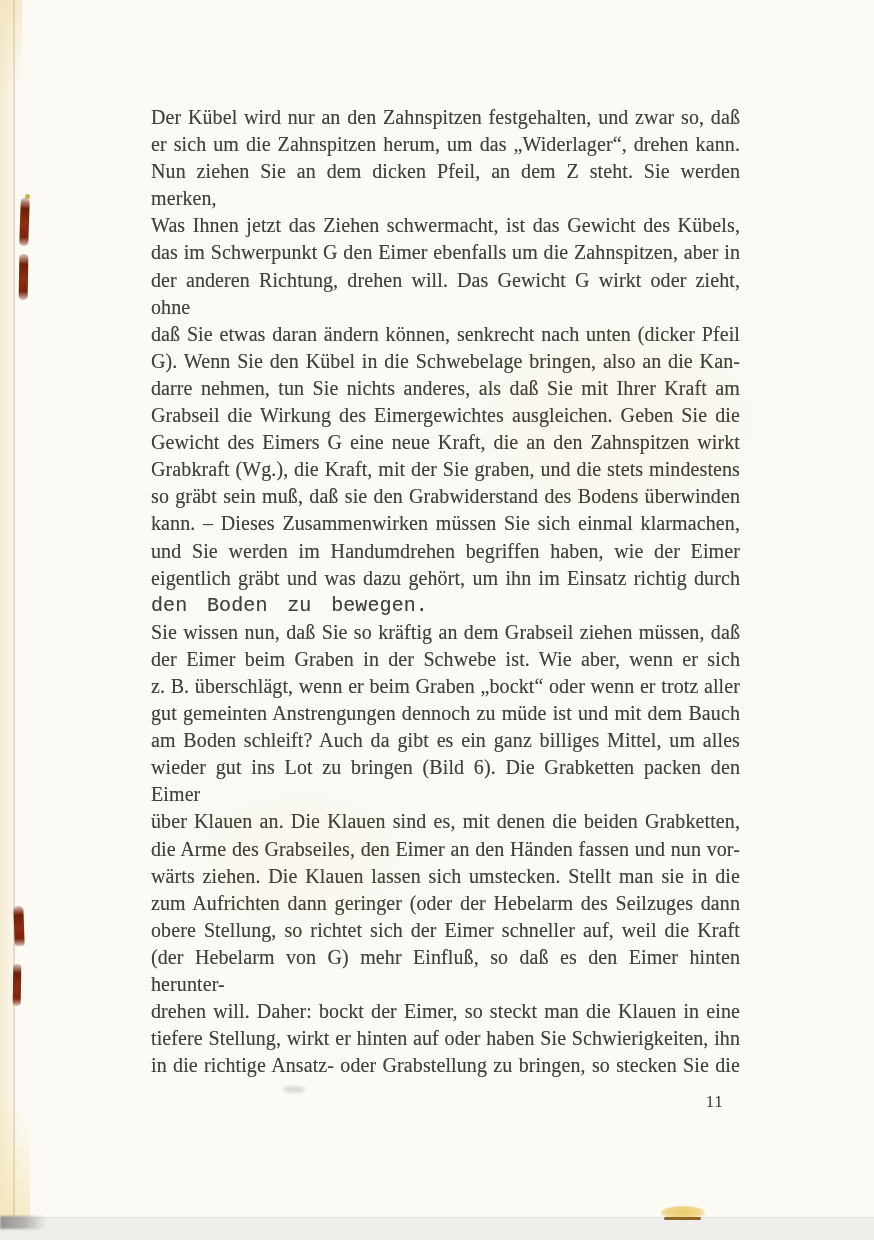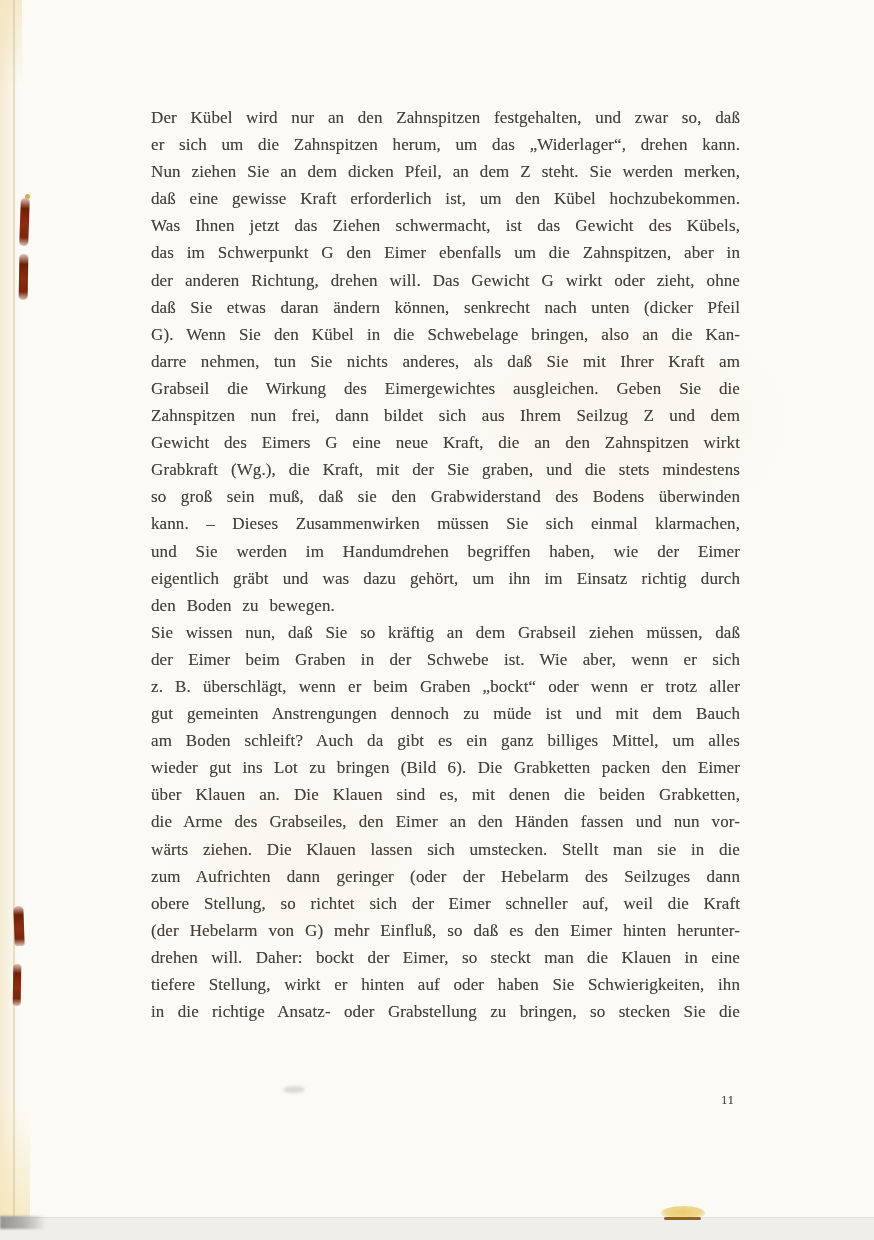--- a/index.html
+++ b/index.html
@@ -28,44 +28,44 @@
   
   .scan-page { position: absolute; inset: 0; }
 
   
   .text-block {
     position: absolute;
     left: 151px;
     top: 104px;
     width: 589px;
     color: var(--ink);
-    font-size: 17px;
+    font-size: 20px;
     line-height: 27.1px;
     letter-spacing: 0.1px;
   }
   .text-block .line {
     text-align: justify;
     text-align-last: justify;
     white-space: normal;
     text-shadow: 0 0 0.5px rgba(67,64,58,0.45);
   }
   .text-block .line.no-fill {
     text-align-last: left;
     word-spacing: 0.38em;
+    font-family: Liberation Mono, monospace;
   }
 
   
   .page-number {
     position: absolute;
     left: 706px;
     top: 1093px;
     width: 44px;
-    text-align: center;
     color: var(--ink);
-    font-size: 12px;
+    font-size: 16px;
     letter-spacing: 1px;
     text-shadow: 0 0 0.5px rgba(67,64,58,0.4);
   }
 
   
   .left-edge {
     position: absolute;
     left: 0; top: 0;
     width: 18px; height: 1240px;
     background: linear-gradient(90deg, var(--edge-cream) 0%, rgba(245,235,210,0.45) 55%, rgba(245,235,210,0) 100%);
@@ -173,32 +173,30 @@
   <div class="binding-mark m1"></div>
   <div class="binding-mark m2"></div>
   <div class="binding-mark m3"></div>
   <div class="binding-mark m4"></div>
   <div class="mark-fleck"></div>
 
   <div class="text-block" id="text-block">
       <div class="line">Der Kübel wird nur an den Zahnspitzen festgehalten, und zwar so, daß</div>
       <div class="line">er sich um die Zahnspitzen herum, um das „Widerlager“, drehen kann.</div>
       <div class="line">Nun ziehen Sie an dem dicken Pfeil, an dem Z steht. Sie werden merken,</div>
-      <div class="line">daß eine gewisse Kraft erforderlich ist, um den Kübel hochzubekommen.</div>
       <div class="line">Was Ihnen jetzt das Ziehen schwermacht, ist das Gewicht des Kübels,</div>
       <div class="line">das im Schwerpunkt G den Eimer ebenfalls um die Zahnspitzen, aber in</div>
       <div class="line">der anderen Richtung, drehen will. Das Gewicht G wirkt oder zieht, ohne</div>
       <div class="line">daß Sie etwas daran ändern können, senkrecht nach unten (dicker Pfeil</div>
       <div class="line">G). Wenn Sie den Kübel in die Schwebelage bringen, also an die Kan-</div>
       <div class="line">darre nehmen, tun Sie nichts anderes, als daß Sie mit Ihrer Kraft am</div>
       <div class="line">Grabseil die Wirkung des Eimergewichtes ausgleichen. Geben Sie die</div>
-      <div class="line">Zahnspitzen nun frei, dann bildet sich aus Ihrem Seilzug Z und dem</div>
       <div class="line">Gewicht des Eimers G eine neue Kraft, die an den Zahnspitzen wirkt</div>
       <div class="line">Grabkraft (Wg.), die Kraft, mit der Sie graben, und die stets mindestens</div>
-      <div class="line">so groß sein muß, daß sie den Grabwiderstand des Bodens überwinden</div>
+      <div class="line">so gräbt sein muß, daß sie den Grabwiderstand des Bodens überwinden</div>
       <div class="line">kann. – Dieses Zusammenwirken müssen Sie sich einmal klarmachen,</div>
       <div class="line">und Sie werden im Handumdrehen begriffen haben, wie der Eimer</div>
       <div class="line">eigentlich gräbt und was dazu gehört, um ihn im Einsatz richtig durch</div>
       <div class="line no-fill">den Boden zu bewegen.</div>
       <div class="line">Sie wissen nun, daß Sie so kräftig an dem Grabseil ziehen müssen, daß</div>
       <div class="line">der Eimer beim Graben in der Schwebe ist. Wie aber, wenn er sich</div>
       <div class="line">z. B. überschlägt, wenn er beim Graben „bockt“ oder wenn er trotz aller</div>
       <div class="line">gut gemeinten Anstrengungen dennoch zu müde ist und mit dem Bauch</div>
       <div class="line">am Boden schleift? Auch da gibt es ein ganz billiges Mittel, um alles</div>
       <div class="line">wieder gut ins Lot zu bringen (Bild 6). Die Grabketten packen den Eimer</div>

